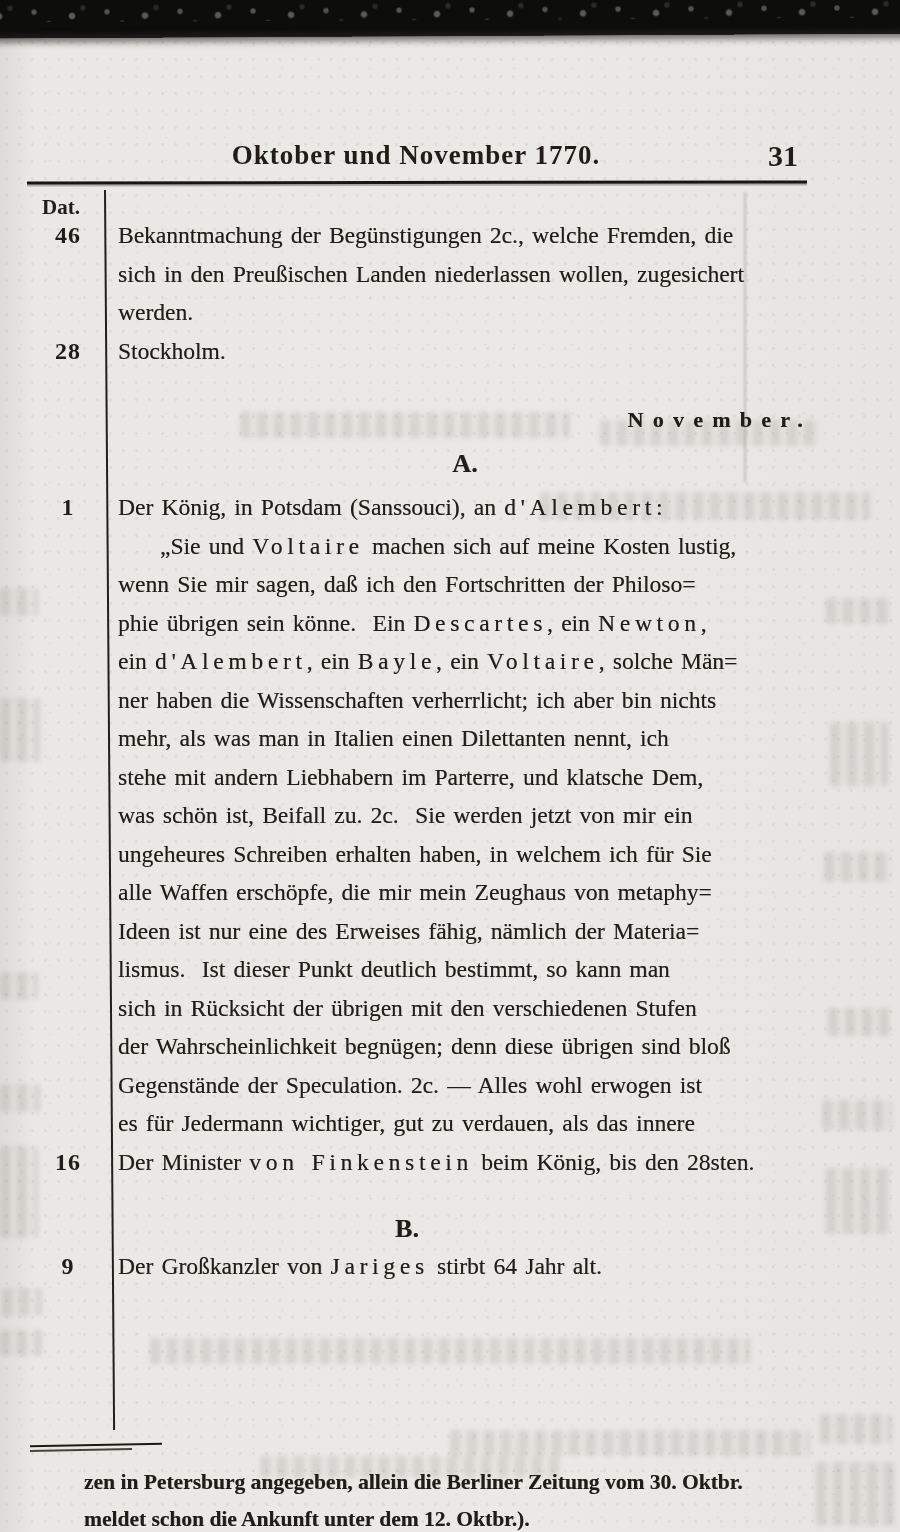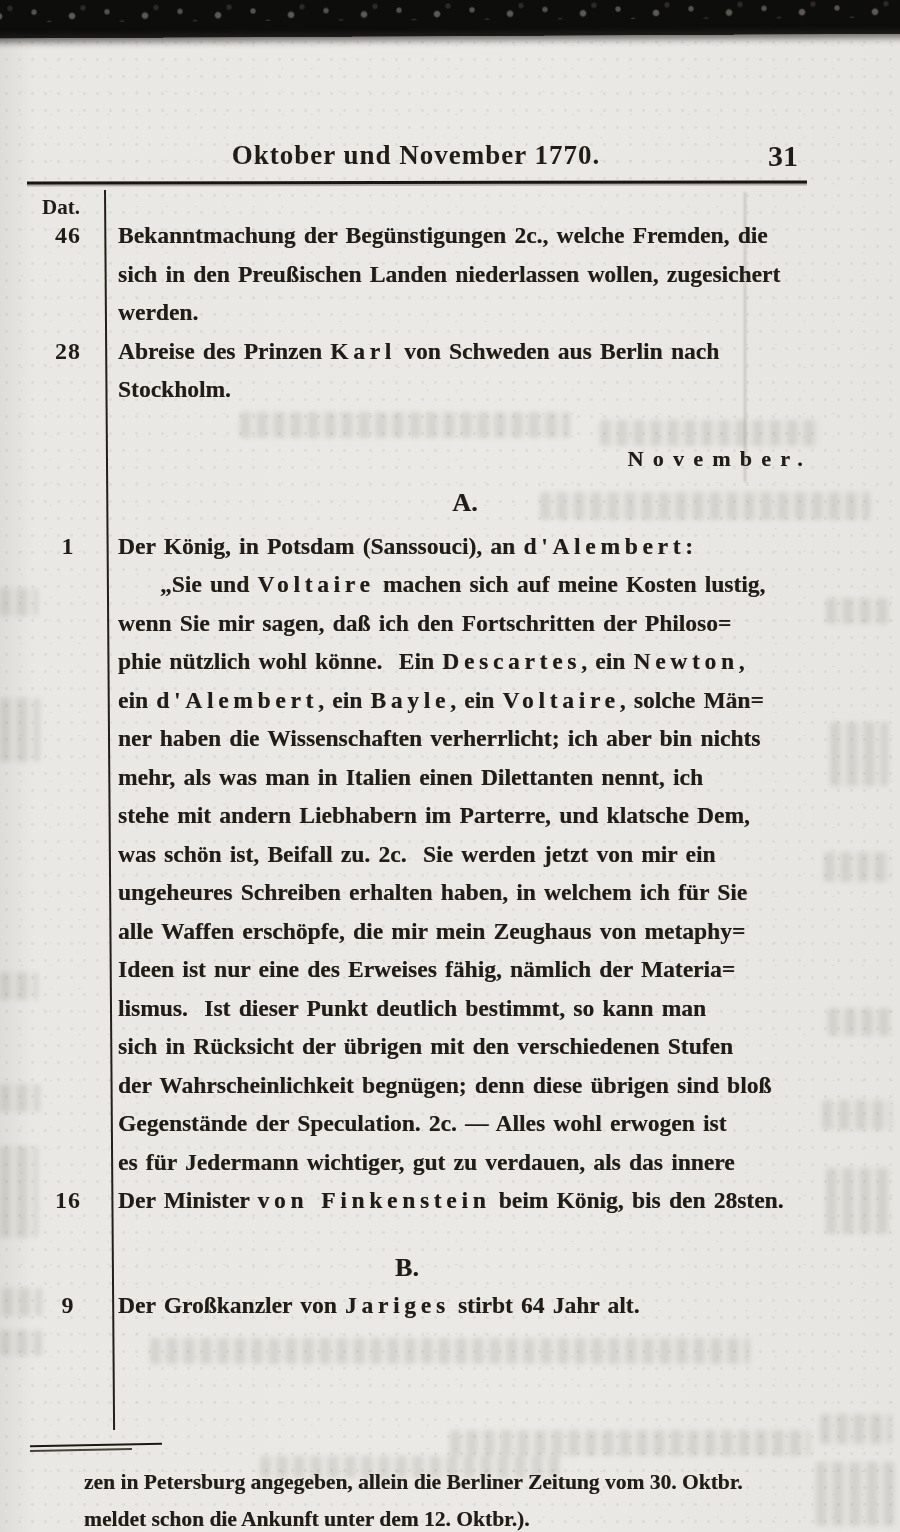--- a/index.html
+++ b/index.html
@@ -35,21 +35,21 @@
     background:#1a1511;box-shadow:0 2px 0 rgba(26,21,17,.28);transform:rotate(-0.08deg);}
   .dat-label{position:absolute;top:195px;left:42px;font-size:21px;font-weight:bold;}
   .vrule{position:absolute;left:104px;top:190px;width:2.4px;height:1240px;
     background:#241f18;transform:rotate(-0.42deg);transform-origin:top center;}
   
   .content{position:absolute;left:30px;top:216px;width:800px;}
   .row{display:flex;align-items:flex-start;}
   .date{width:76px;flex:0 0 76px;text-align:center;font-size:24px;font-weight:bold;
         line-height:38.5px;letter-spacing:1px;}
   .body{margin-left:12px;}
-  .line{height:38.5px;line-height:38.5px;font-size:23.5px;font-weight:bold;
+  .line{height:38.5px;line-height:38.5px;font-size:23.5px;font-weight:normal;
         white-space:pre;word-spacing:0.10em;
         text-shadow:0.3px 0.3px 0 rgba(22,17,12,.5);}
   .line .sp{letter-spacing:0.20em;}
   .indent{text-indent:42px;}
   .heading{margin-left:88px;width:694px;text-align:center;font-weight:bold;
         text-shadow:0.3px 0.3px 0 rgba(22,17,12,.5);}
   .heading[data-heading="november"]{margin-top:28px;font-size:22px;line-height:44px;
         letter-spacing:0.42em;text-indent:0.42em;text-align:right;}
   .heading[data-heading="a"]{margin-top:4px;font-size:26px;line-height:36px;}
   .heading[data-heading="b"]{margin-top:30px;font-size:26px;line-height:36px;
@@ -115,33 +115,32 @@
         <div class="date">46</div>
         <div class="body">
           <div class="line"><span>Bekanntmachung der Begünstigungen 2c., welche Fremden, die</span></div>
           <div class="line"><span>sich in den Preußischen Landen niederlassen wollen, zugesichert</span></div>
           <div class="line"><span>werden.</span></div>
         </div>
       </div>
       <div class="row sec-entry-28">
         <div class="date">28</div>
         <div class="body">
-          <div class="line"><span>Abreise des Prinzen </span><span class="sp">Karl</span><span> von Schweden aus Berlin nach</span></div>
           <div class="line"><span>Stockholm.</span></div>
         </div>
       </div>
       <div class="heading" data-heading="november">November.</div>
       <div class="heading" data-heading="a">A.</div>
       <div class="row sec-entry-1">
         <div class="date">1</div>
         <div class="body">
           <div class="line"><span>Der König, in Potsdam (Sanssouci), an </span><span class="sp">d'Alembert</span><span>:</span></div>
           <div class="line indent"><span>„Sie und </span><span class="sp">Voltaire</span><span> machen sich auf meine Kosten lustig,</span></div>
           <div class="line"><span>wenn Sie mir sagen, daß ich den Fortschritten der Philoso=</span></div>
-          <div class="line"><span>phie nützlich wohl könne.  Ein </span><span class="sp">Descartes</span><span>, ein </span><span class="sp">Newton</span><span>,</span></div>
+          <div class="line"><span>phie übrigen sein könne.  Ein </span><span class="sp">Descartes</span><span>, ein </span><span class="sp">Newton</span><span>,</span></div>
           <div class="line"><span>ein </span><span class="sp">d'Alembert</span><span>, ein </span><span class="sp">Bayle</span><span>, ein </span><span class="sp">Voltaire</span><span>, solche Män=</span></div>
           <div class="line"><span>ner haben die Wissenschaften verherrlicht; ich aber bin nichts</span></div>
           <div class="line"><span>mehr, als was man in Italien einen Dilettanten nennt, ich</span></div>
           <div class="line"><span>stehe mit andern Liebhabern im Parterre, und klatsche Dem,</span></div>
           <div class="line"><span>was schön ist, Beifall zu. 2c.  Sie werden jetzt von mir ein</span></div>
           <div class="line"><span>ungeheures Schreiben erhalten haben, in welchem ich für Sie</span></div>
           <div class="line"><span>alle Waffen erschöpfe, die mir mein Zeughaus von metaphy=</span></div>
           <div class="line"><span>Ideen ist nur eine des Erweises fähig, nämlich der Materia=</span></div>
           <div class="line"><span>lismus.  Ist dieser Punkt deutlich bestimmt, so kann man</span></div>
           <div class="line"><span>sich in Rücksicht der übrigen mit den verschiedenen Stufen</span></div>

